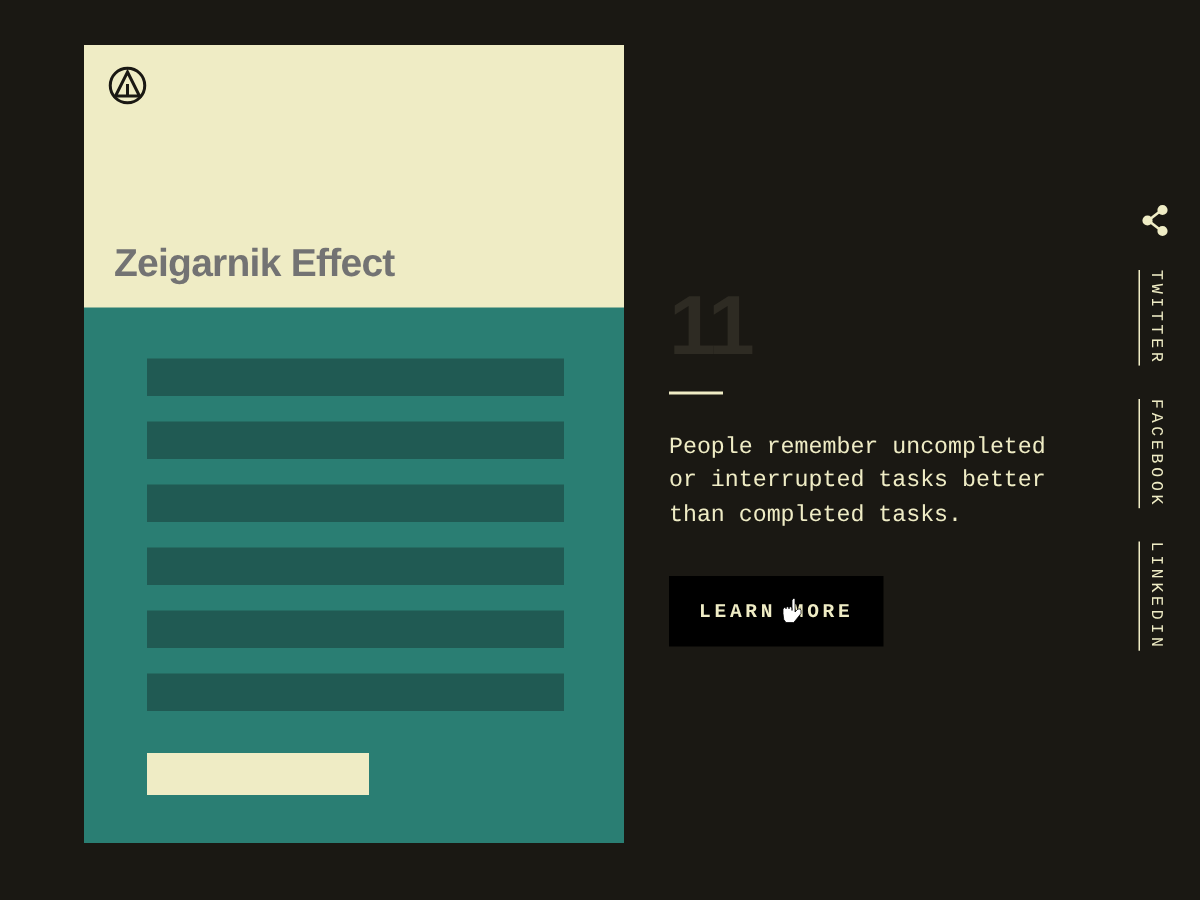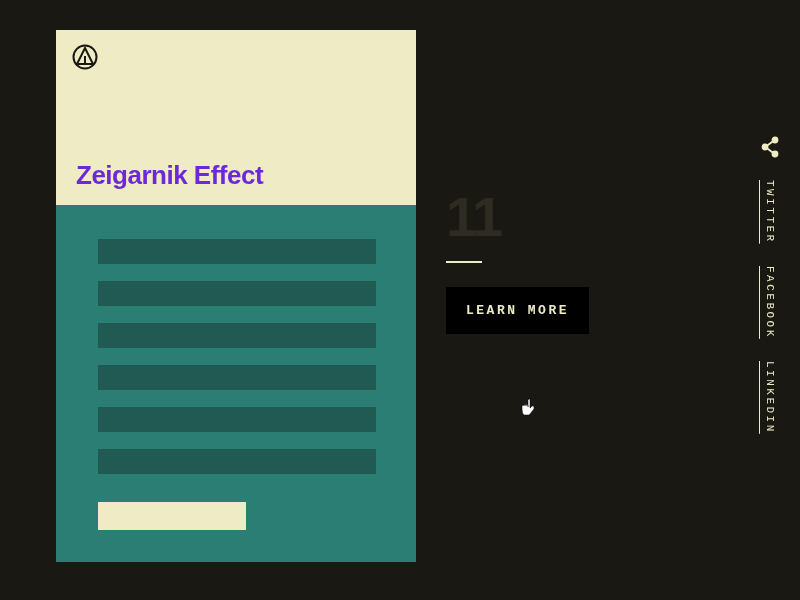--- a/index.html
+++ b/index.html
@@ -33,21 +33,21 @@
     left: 16px;
     top: 14px;
   }
 
   .card-title {
     position: absolute;
     left: 20px;
     bottom: 14px;
     font-weight: 800;
     font-size: 26px;
-    color: #6d28d9;
+    color: #737373;
     letter-spacing: -0.5px;
   }
 
   .bars {
     padding: 34px 34px 0 42px;
   }
 
   .bar {
     background: #205a53;
     height: 25px;
@@ -160,20 +160,21 @@
     <div class="bar"></div>
     <div class="bar"></div>
     <div class="bar"></div>
   </div>
   <div class="bar-short"></div>
 </div>
 
 <div class="right">
   <div class="big-num">11</div>
   <div class="divider"></div>
+  <div class="desc">People remember uncompleted or interrupted tasks better than completed tasks.</div>
   <div class="learn-btn">LEARN MORE</div>
 </div>
 
 <div class="cursor">
   <svg width="16" height="20" viewBox="0 0 16 20" fill="#fff" stroke="#000" stroke-width="0.5">
     <path d="M6 2 L6 11 L4 9 L2.5 9 L2 10 L2 12 L6 17 L7 18 L12 18 L13.5 16 L14 12 L14 9 L13 8 L12 8 L12 9 L12 8 L11 7.5 L10 8 L10 9 L10 8 L9 7.5 L8 8 L8 10 L8 3 L7 2 Z"></path>
   </svg>
 </div>
 
 <div class="share">

